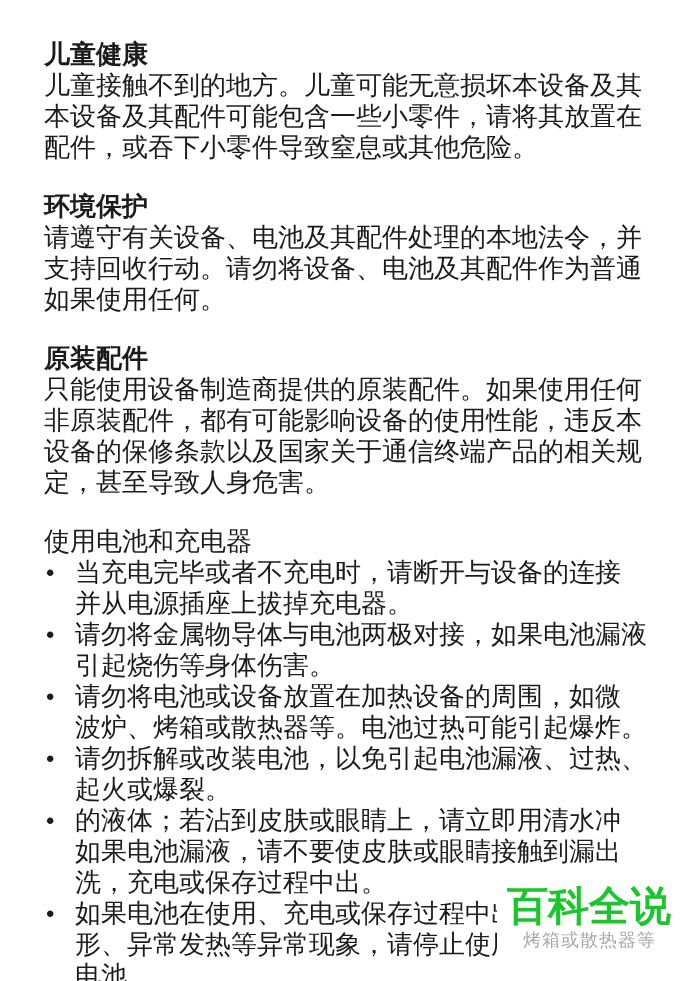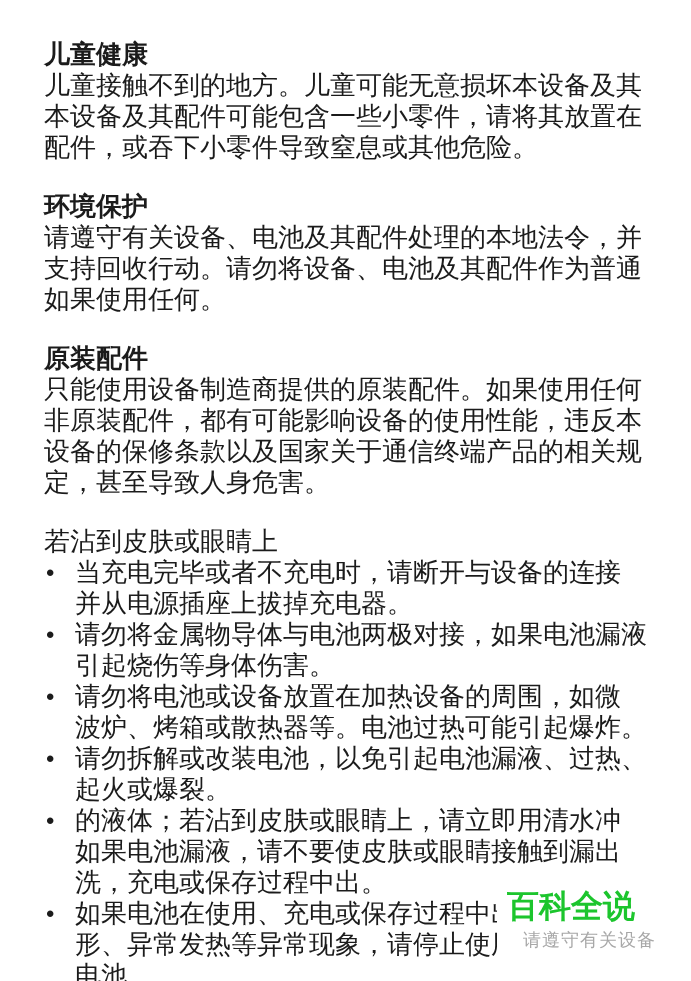--- a/index.html
+++ b/index.html
@@ -39,21 +39,21 @@
   .watermark {
     position: absolute;
     left: 497px;
     top: 876px;
     right: 0;
     bottom: 0;
     background: #ffffff;
   }
   .wm-title {
     margin: 10px 0 0 10px;
-    font-size: 32px;
+    font-size: 41px;
     font-weight: bold;
     line-height: 40px;
     color: #1cc52d;
     white-space: nowrap;
   }
   .wm-subtitle {
     margin: 2px 0 0 26px;
     font-size: 18px;
     line-height: 24px;
     letter-spacing: 1px;
@@ -83,21 +83,21 @@
 
     <div class="section">
       <div class="heading bold">原装配件</div>
       <div class="line">只能使用设备制造商提供的原装配件。如果使用任何</div>
       <div class="line">非原装配件，都有可能影响设备的使用性能，违反本</div>
       <div class="line">设备的保修条款以及国家关于通信终端产品的相关规</div>
       <div class="line">定，甚至导致人身危害。</div>
     </div>
 
     <div class="section">
-      <div class="heading">若沾到皮肤或眼睛上</div>
+      <div class="heading">使用电池和充电器</div>
 
       <div class="bullet">
         <span class="marker">•</span>
         <div class="bullet-lines">
           <div class="line">当充电完毕或者不充电时，请断开与设备的连接</div>
           <div class="line">并从电源插座上拔掉充电器。</div>
         </div>
       </div>
 
       <div class="bullet">
@@ -140,15 +140,15 @@
           <div class="line">形、异常发热等异常现象，请停止使用</div>
           <div class="line">电池。</div>
         </div>
       </div>
     </div>
 
   </div>
 
   <div class="watermark">
     <div class="wm-title">百科全说</div>
-    <div class="wm-subtitle">请遵守有关设备</div>
+    <div class="wm-subtitle">烤箱或散热器等</div>
   </div>
 </div>
 
 </body></html>

